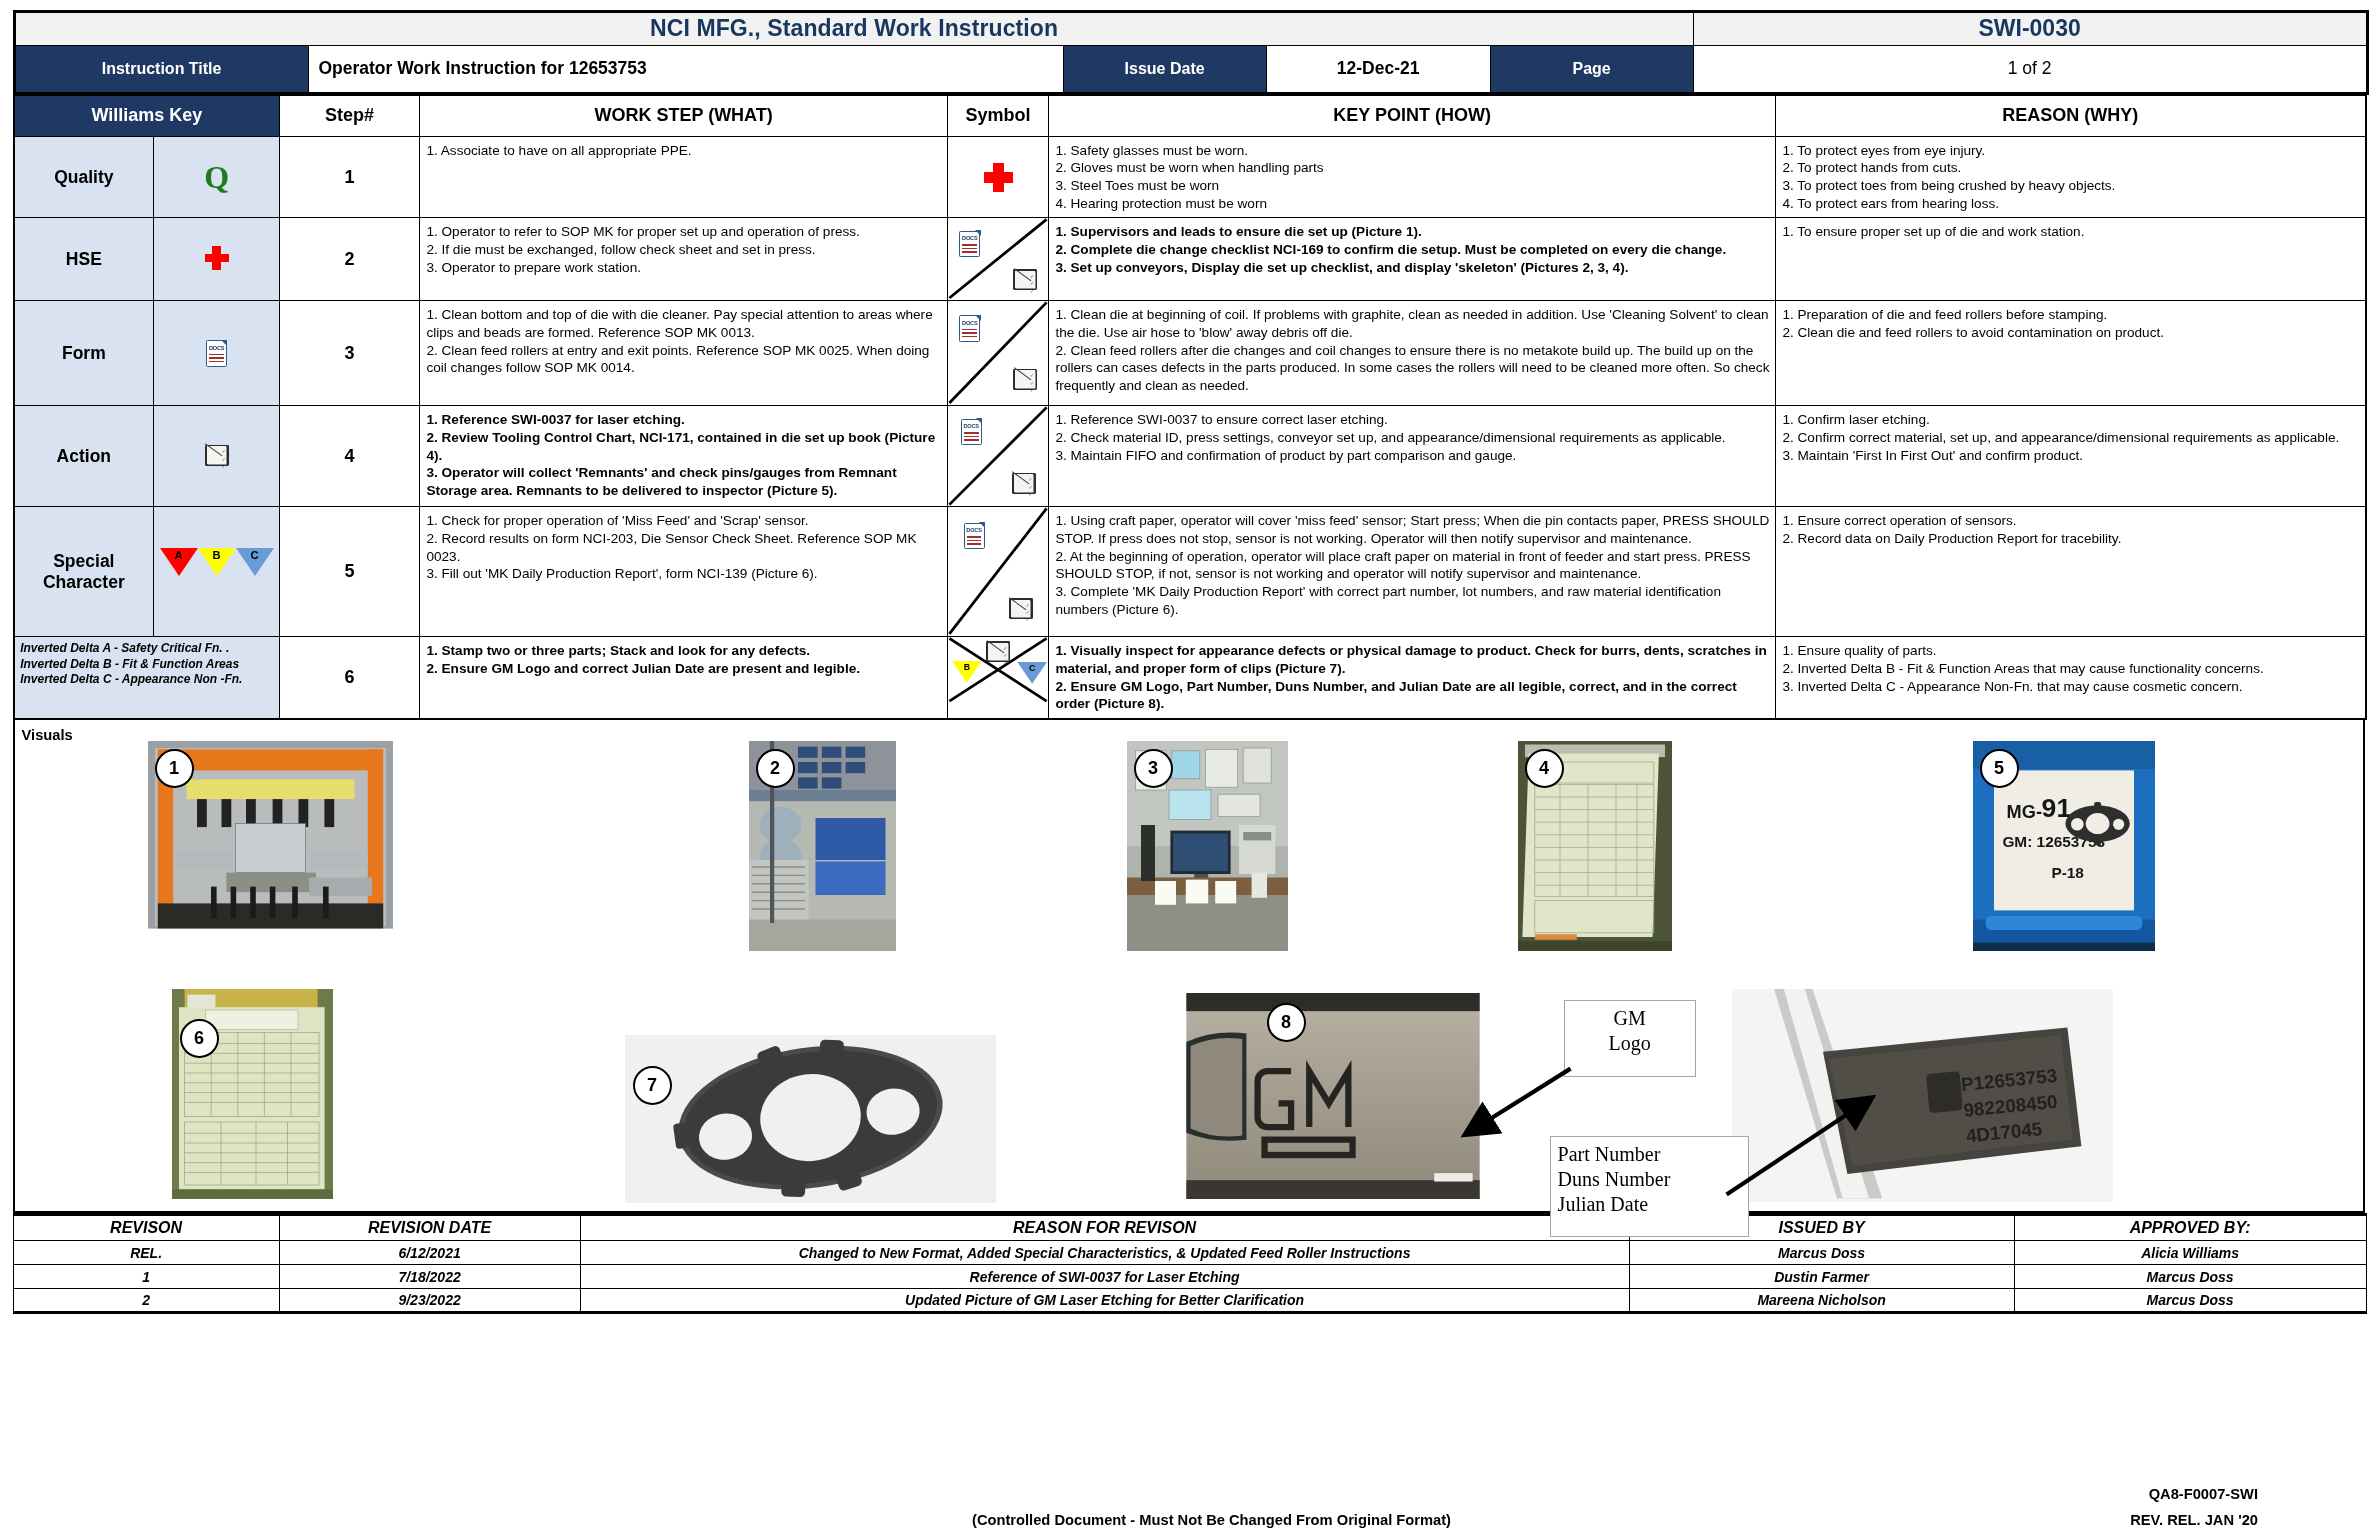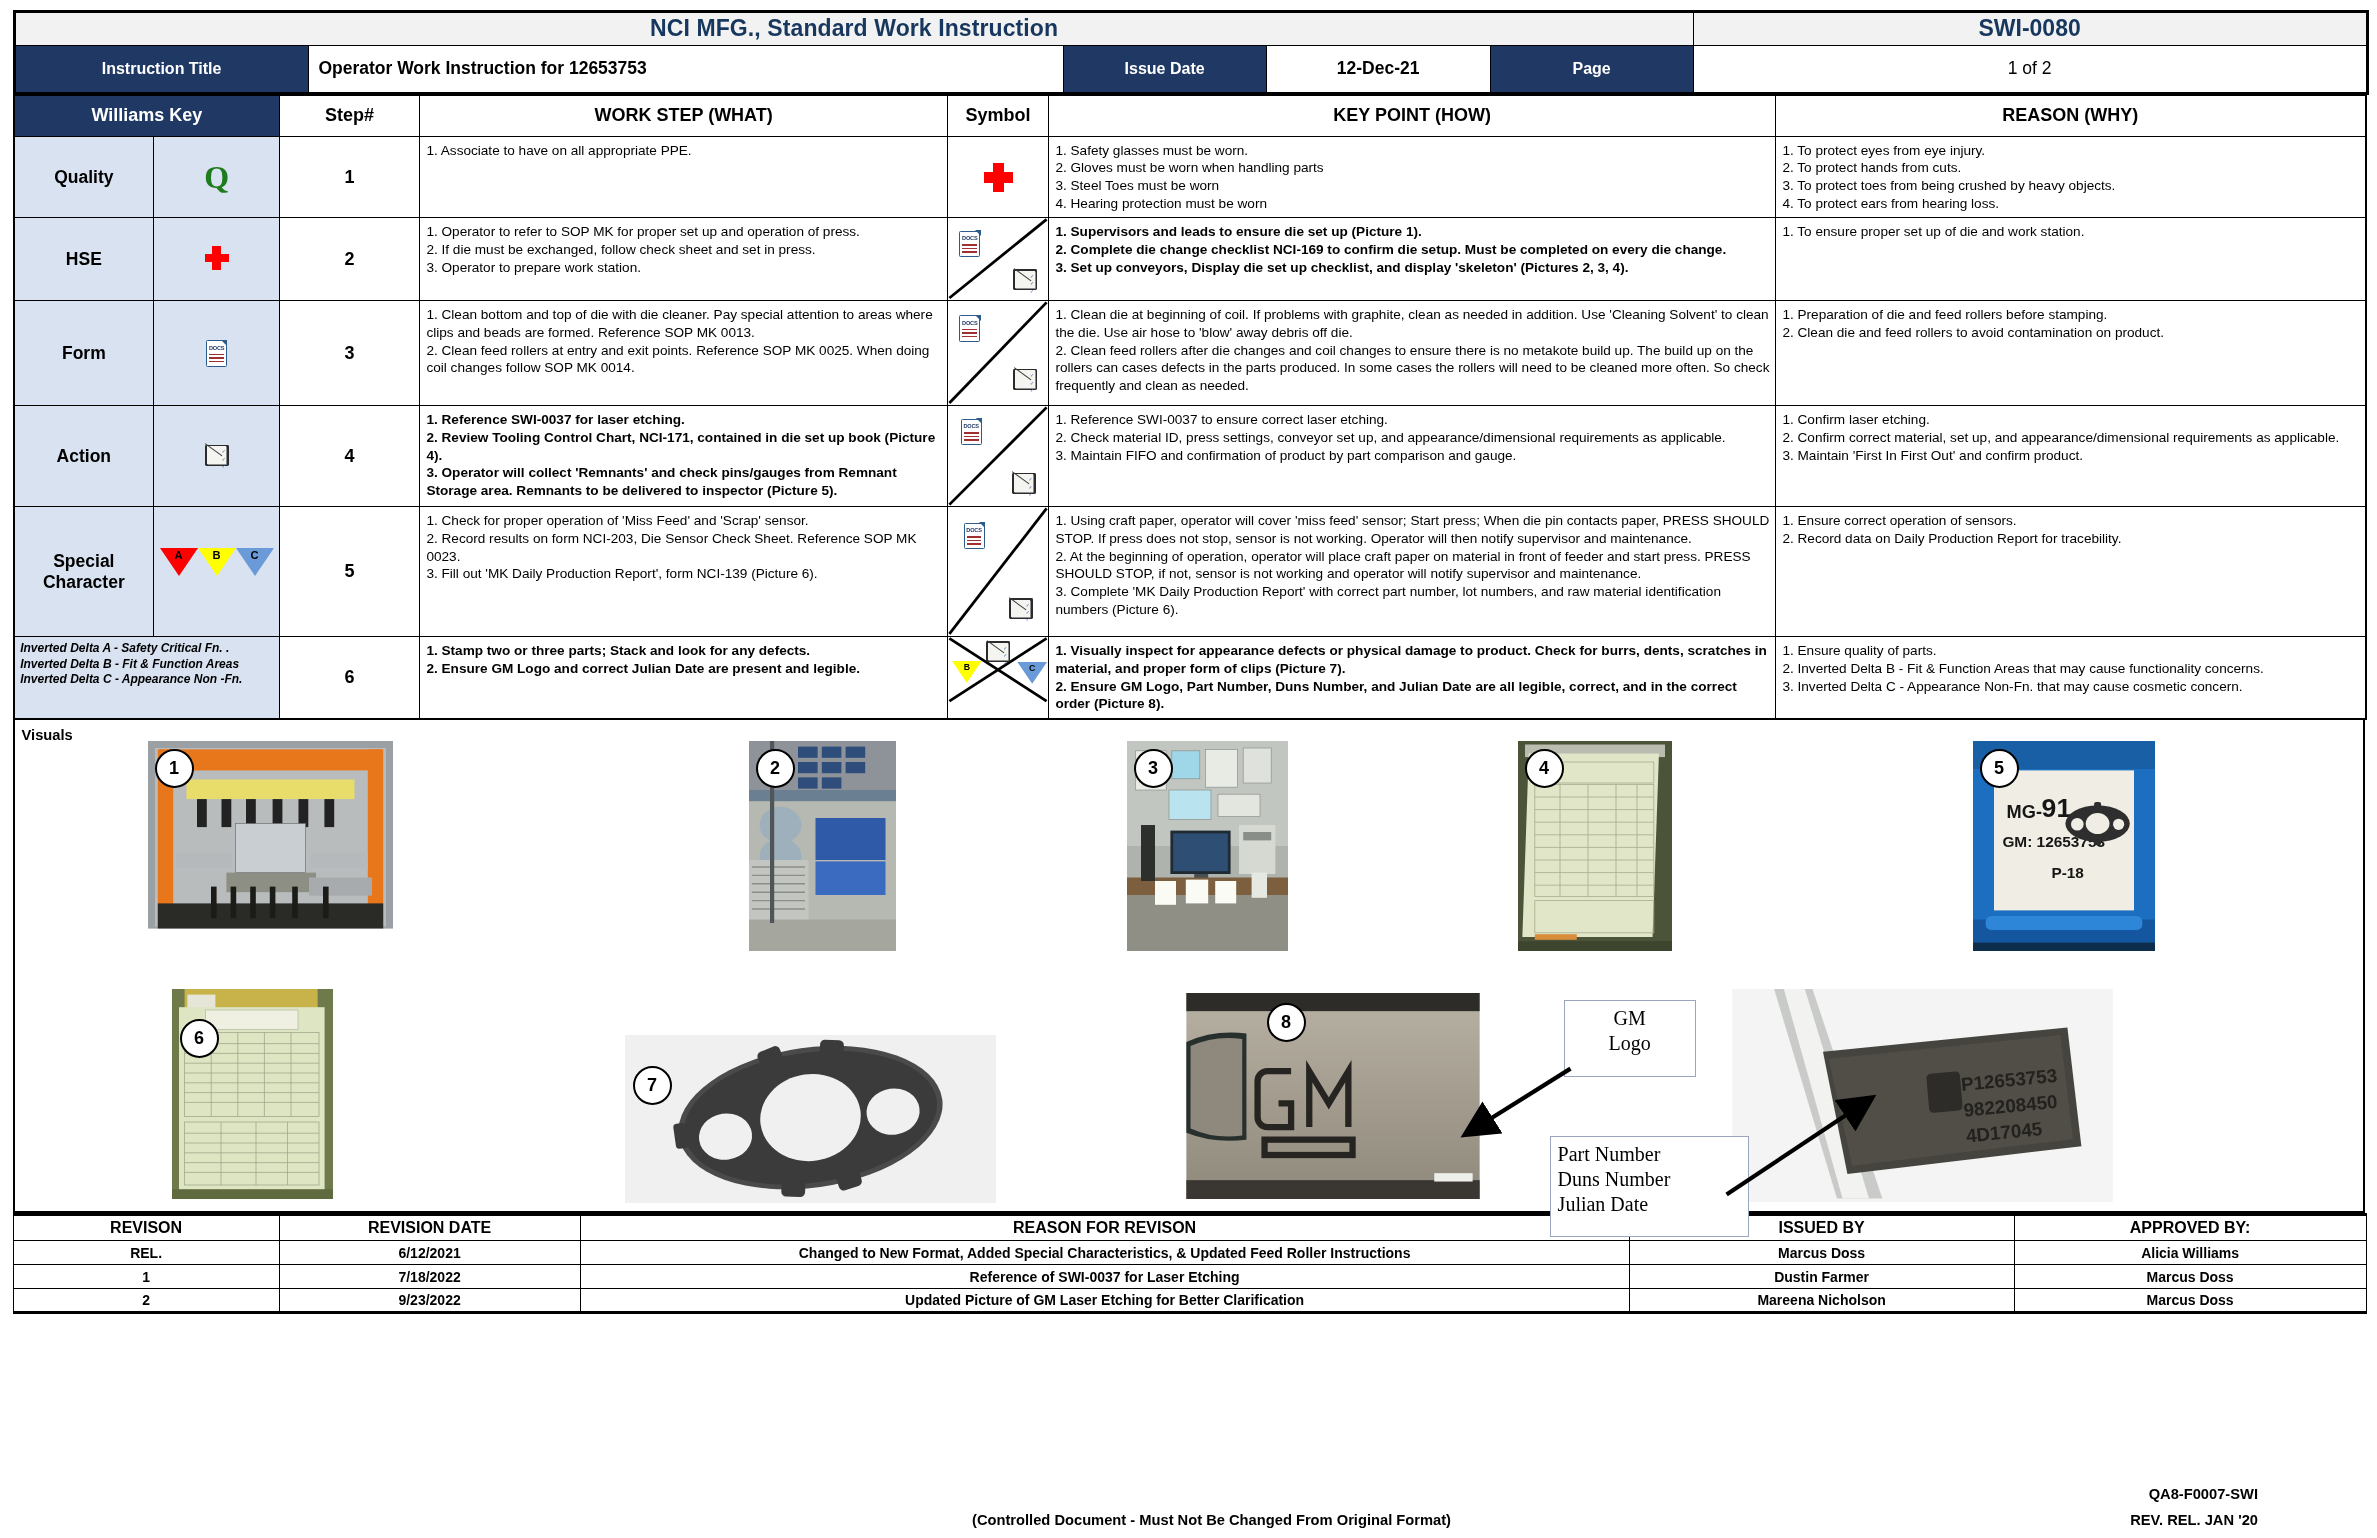--- a/index.html
+++ b/index.html
@@ -99,21 +99,21 @@
   .photo { position:absolute; overflow:hidden; }
   .badge { position:absolute; width:39px; height:39px; border-radius:50%; background:#fff;
            border:2.1px solid #000; font-weight:bold; font-size:18px; text-align:center;
            line-height:35px; z-index:5; }
   .callout { position:absolute; background:#fff; border:0.7px solid #9aa6bb; z-index:6;
              font-family:"Liberation Serif", serif; font-size:20px; line-height:1.25;
              padding:5.6px 7px; text-align:left; }
   .arrow { position:absolute; z-index:6; }
 
   
-  .footer { width:2352px; border-top:3.5px solid #000; border-bottom:3.5px solid #000; }
+  .footer { width:2352px; border-top:3.5px solid #000; border-bottom:3.5px solid #000;font-style:italic; }
   .footer td, .footer th { border:1.4px solid #000; }
   .footer .fh { font-weight:bold; font-size:16px; text-align:center; background:#fff; height:26.6px; }
   .footer .fc { font-weight:bold; font-size:14px; text-align:center; background:#fff; height:24px; }
   .footnote { position:absolute; font-size:14.7px; font-weight:bold; }
 </style>
 </head>
 <body>
 
 <div class="page">
 
@@ -122,21 +122,21 @@
       <col style="width:294px">
         <col style="width:755px">
         <col style="width:203px">
       <col style="width:224px">
         <col style="width:203px">
         <col style="width:674px">
     </colgroup>
     <tbody>
         <tr>
       <td class="titlebar" colspan="5">NCI MFG., Standard Work Instruction</td>
-      <td class="swi">SWI-0080</td>
+      <td class="swi">SWI-0030</td>
     </tr>
     <tr style="height:48px">
       <td class="lbl">Instruction Title</td>
       <td class="val">Operator Work Instruction for 12653753</td>
       <td class="lbl">Issue Date</td>
       <td class="valc">12-Dec-21</td>
       <td class="lbl">Page</td>
       <td class="valc-reg">1 of 2</td>
     </tr>
   </tbody>

